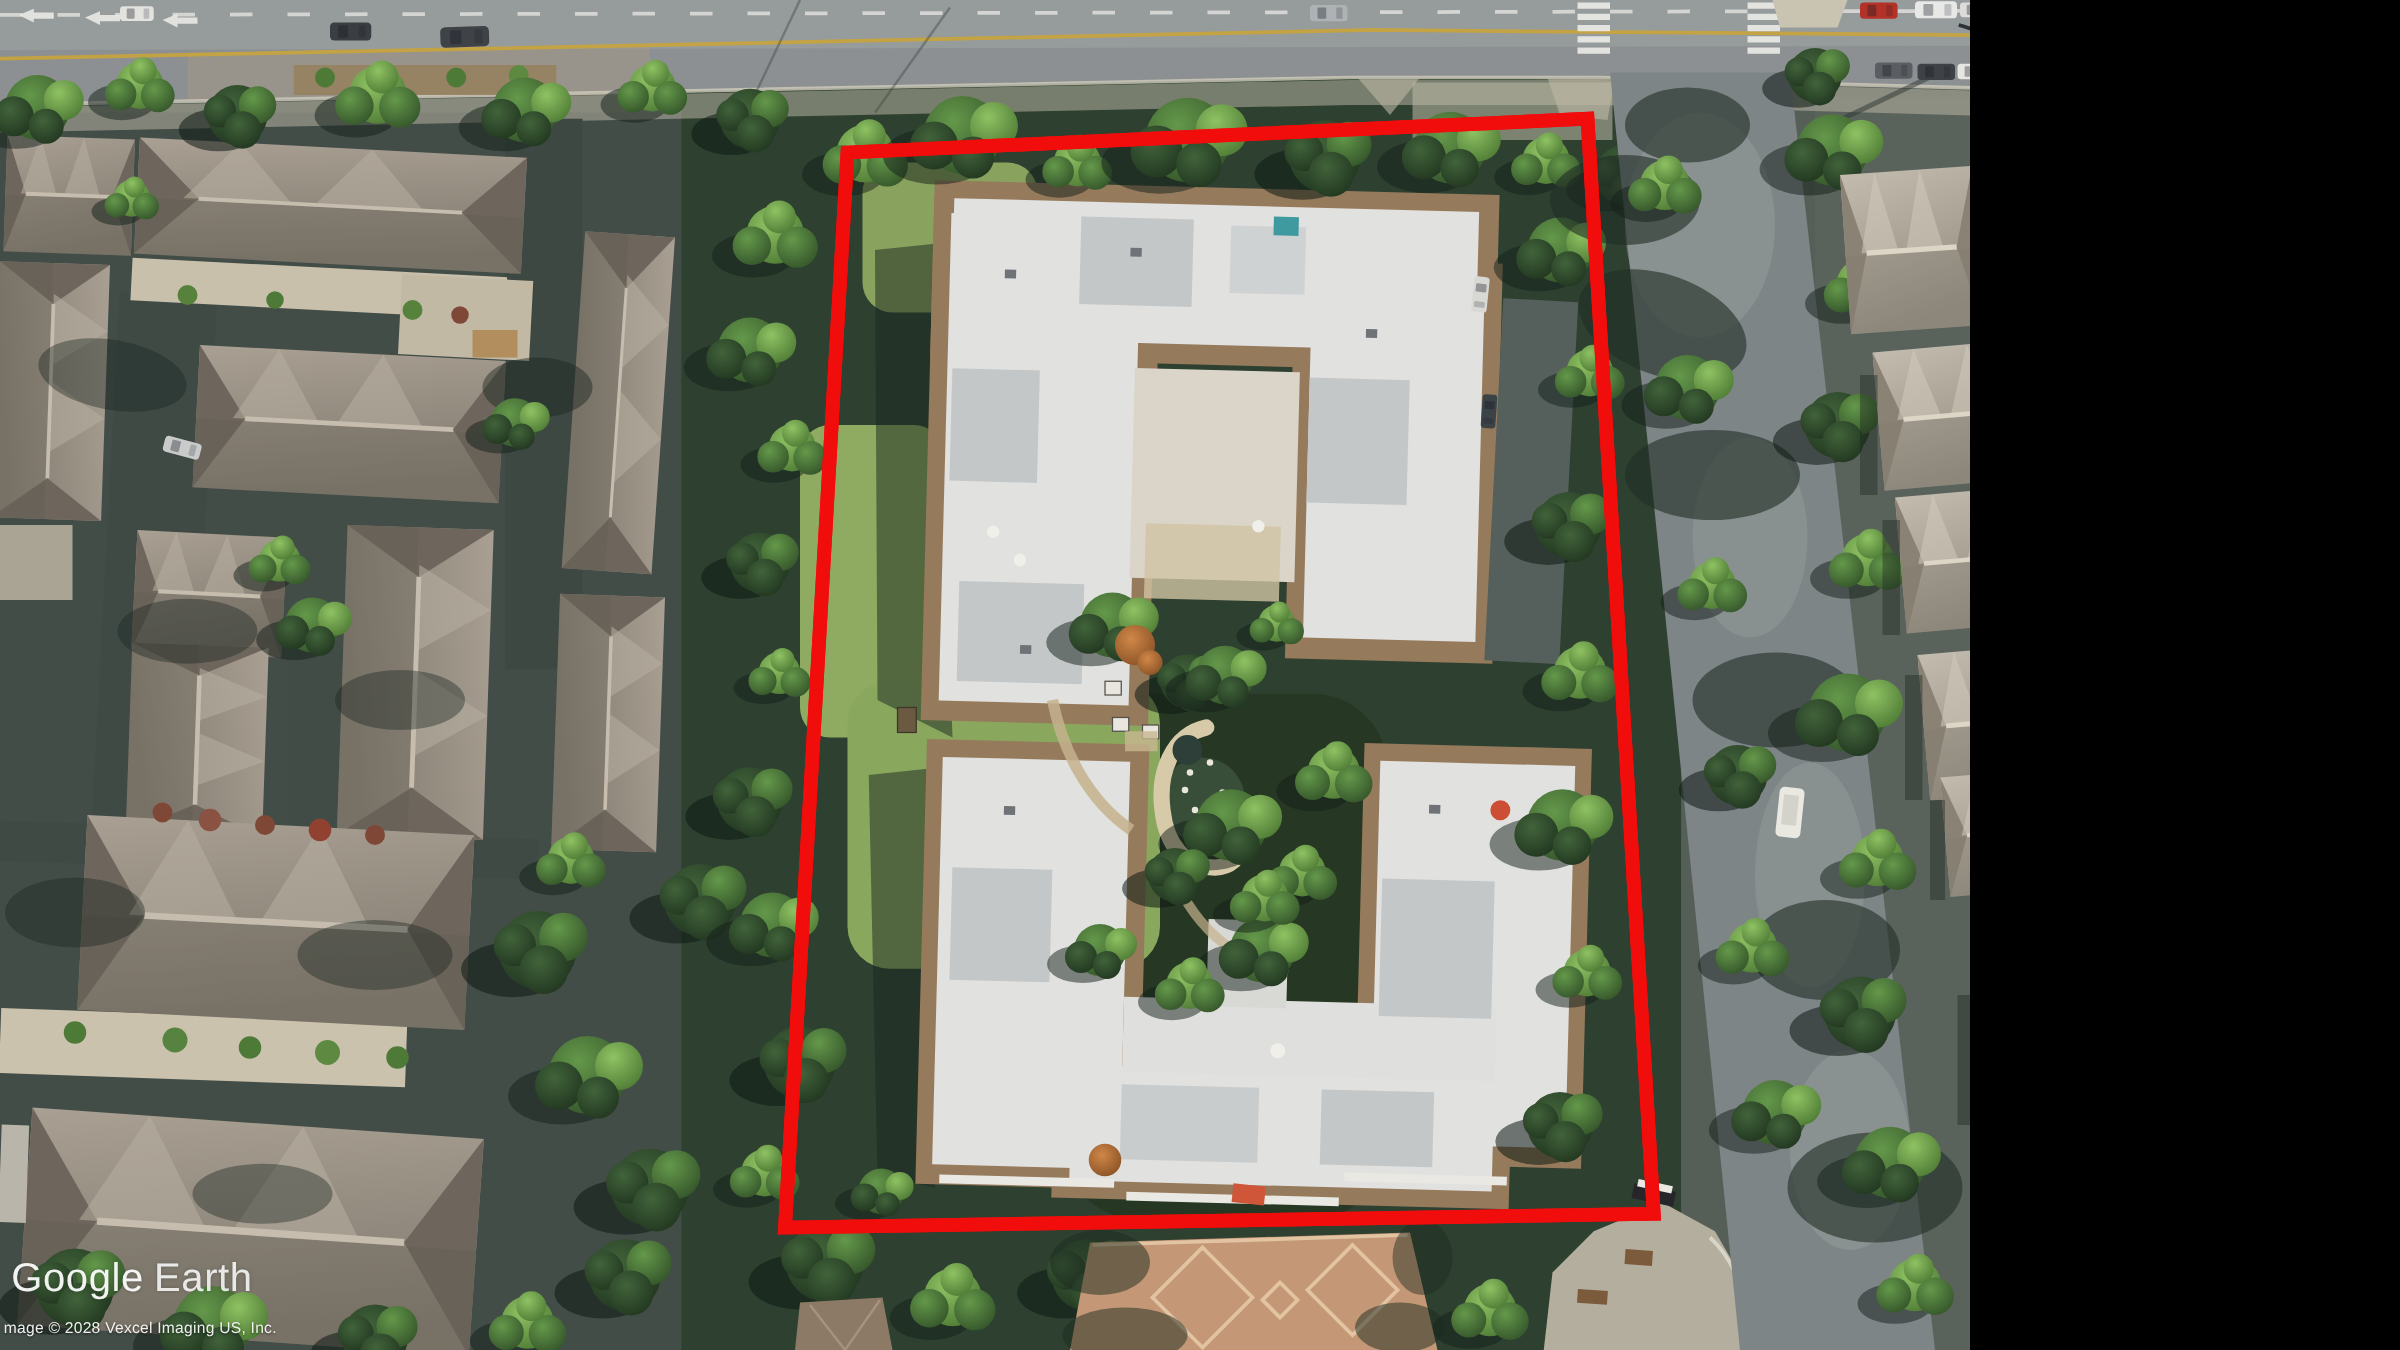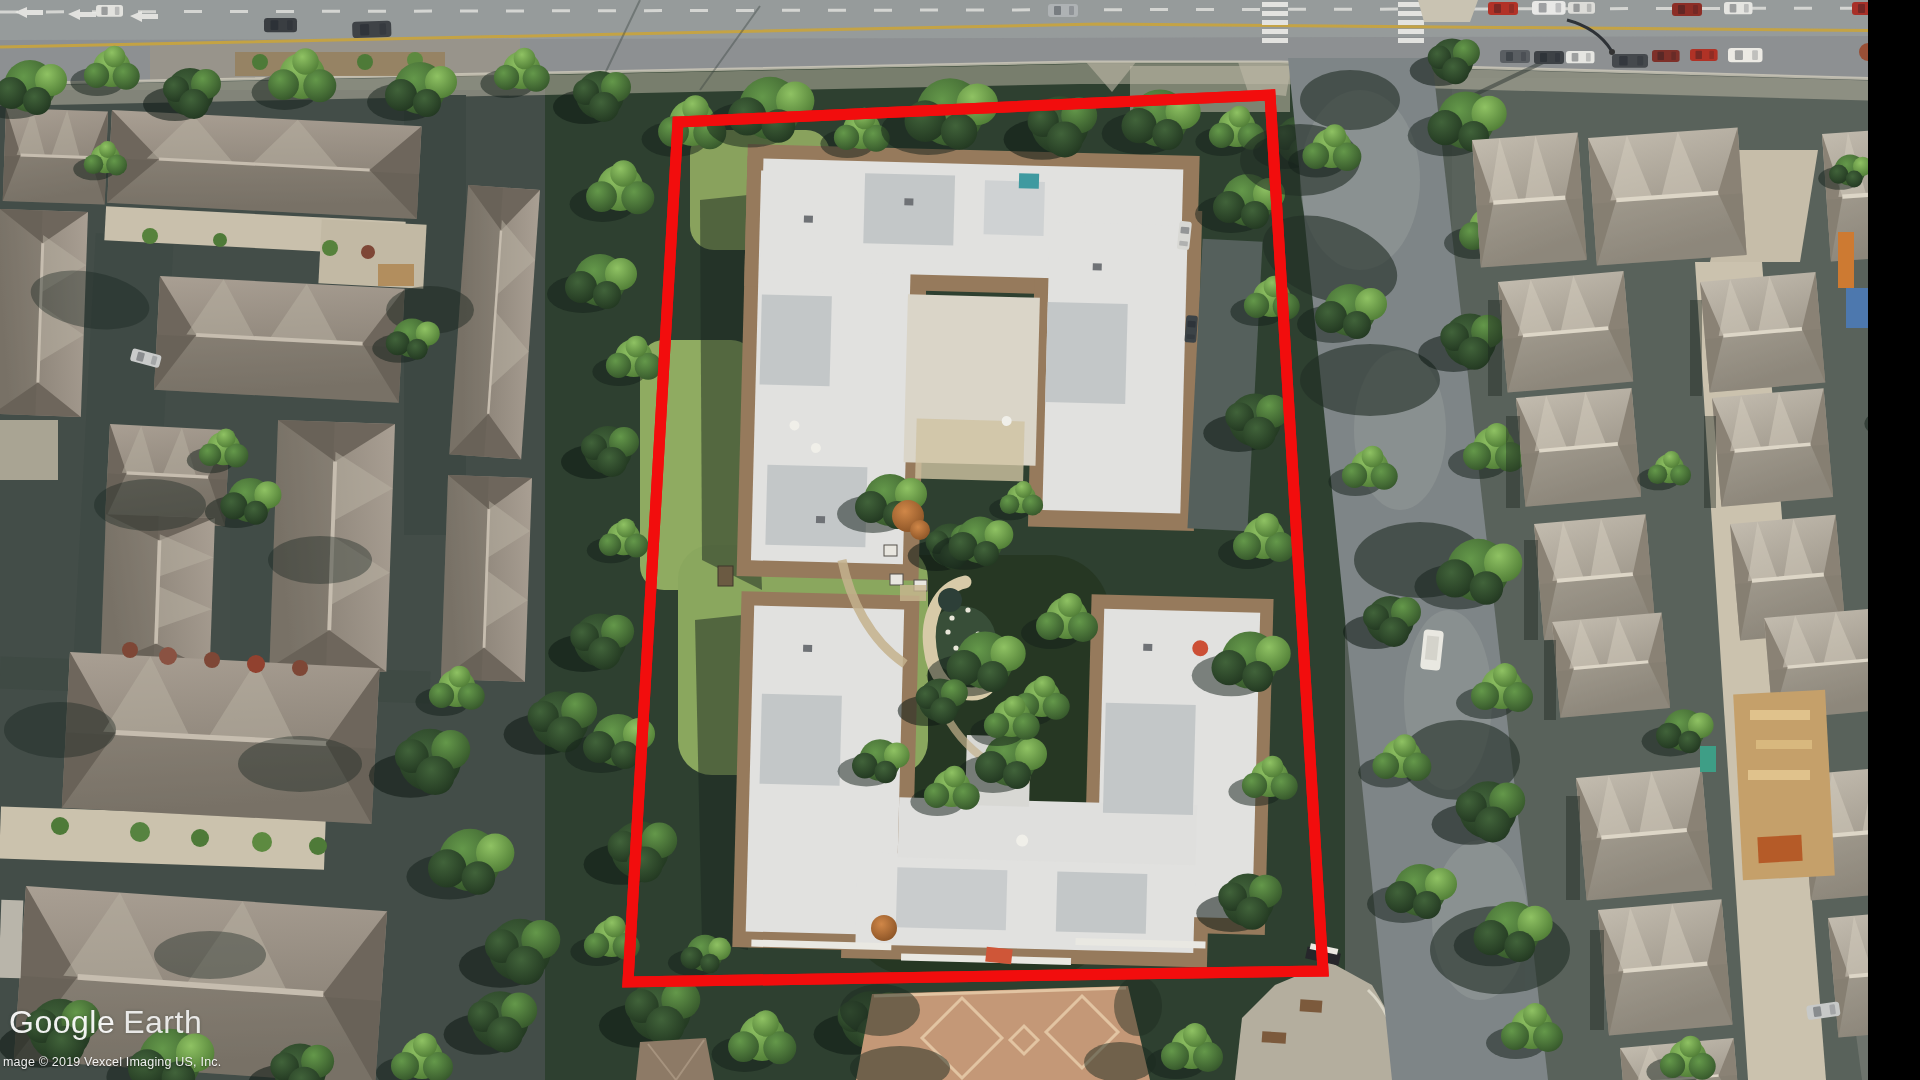--- a/index.html
+++ b/index.html
@@ -1,16 +1,16 @@
 <!DOCTYPE html>
 <html><head>
 <meta charset="utf-8">
 <style>
   html,body{margin:0;padding:0;background:#000;}
-  .stage{position:relative;width:1868px;height:1080px;overflow:hidden;
+  .stage{position:relative;width:1576px;height:1080px;overflow:hidden;
          font-family:"Liberation Sans", sans-serif;}
   .stage svg{position:absolute;left:0;top:0;display:block;}
   .watermark{position:absolute;left:9px;top:1006px;font-size:32px;line-height:1;
              color:rgba(255,255,255,.93);letter-spacing:.5px;
              text-shadow:0 0 3px rgba(40,55,45,.35);user-select:none;}
   .watermark .earth{color:rgba(255,255,255,.85);margin-left:8px;}
   .attribution{position:absolute;left:3px;top:1055px;font-size:12.5px;
                color:rgba(255,255,255,.92);text-shadow:0 1px 2px rgba(0,0,0,.6);
                letter-spacing:.2px;user-select:none;}
 </style>
@@ -485,14 +485,14 @@
     </g>
   </g>
 
   <polygon points="678,122 1270,95 1323,971 628,982" fill="none" stroke="#f20d0d" stroke-width="11" stroke-linejoin="miter"></polygon>
   <polygon points="678,122 1270,95 1323,971 628,982" fill="none" stroke="#f20d0d" stroke-width="11"></polygon>
 </svg>
 
   <div class="watermark">
     <span>Google</span><span class="earth">Earth</span>
   </div>
-  <div class="attribution">mage © 2019 Vexcel Imaging US, Inc.</div>
+  <div class="attribution">mage © 2028 Vexcel Imaging US, Inc.</div>
 </div>
 
 </body></html>

